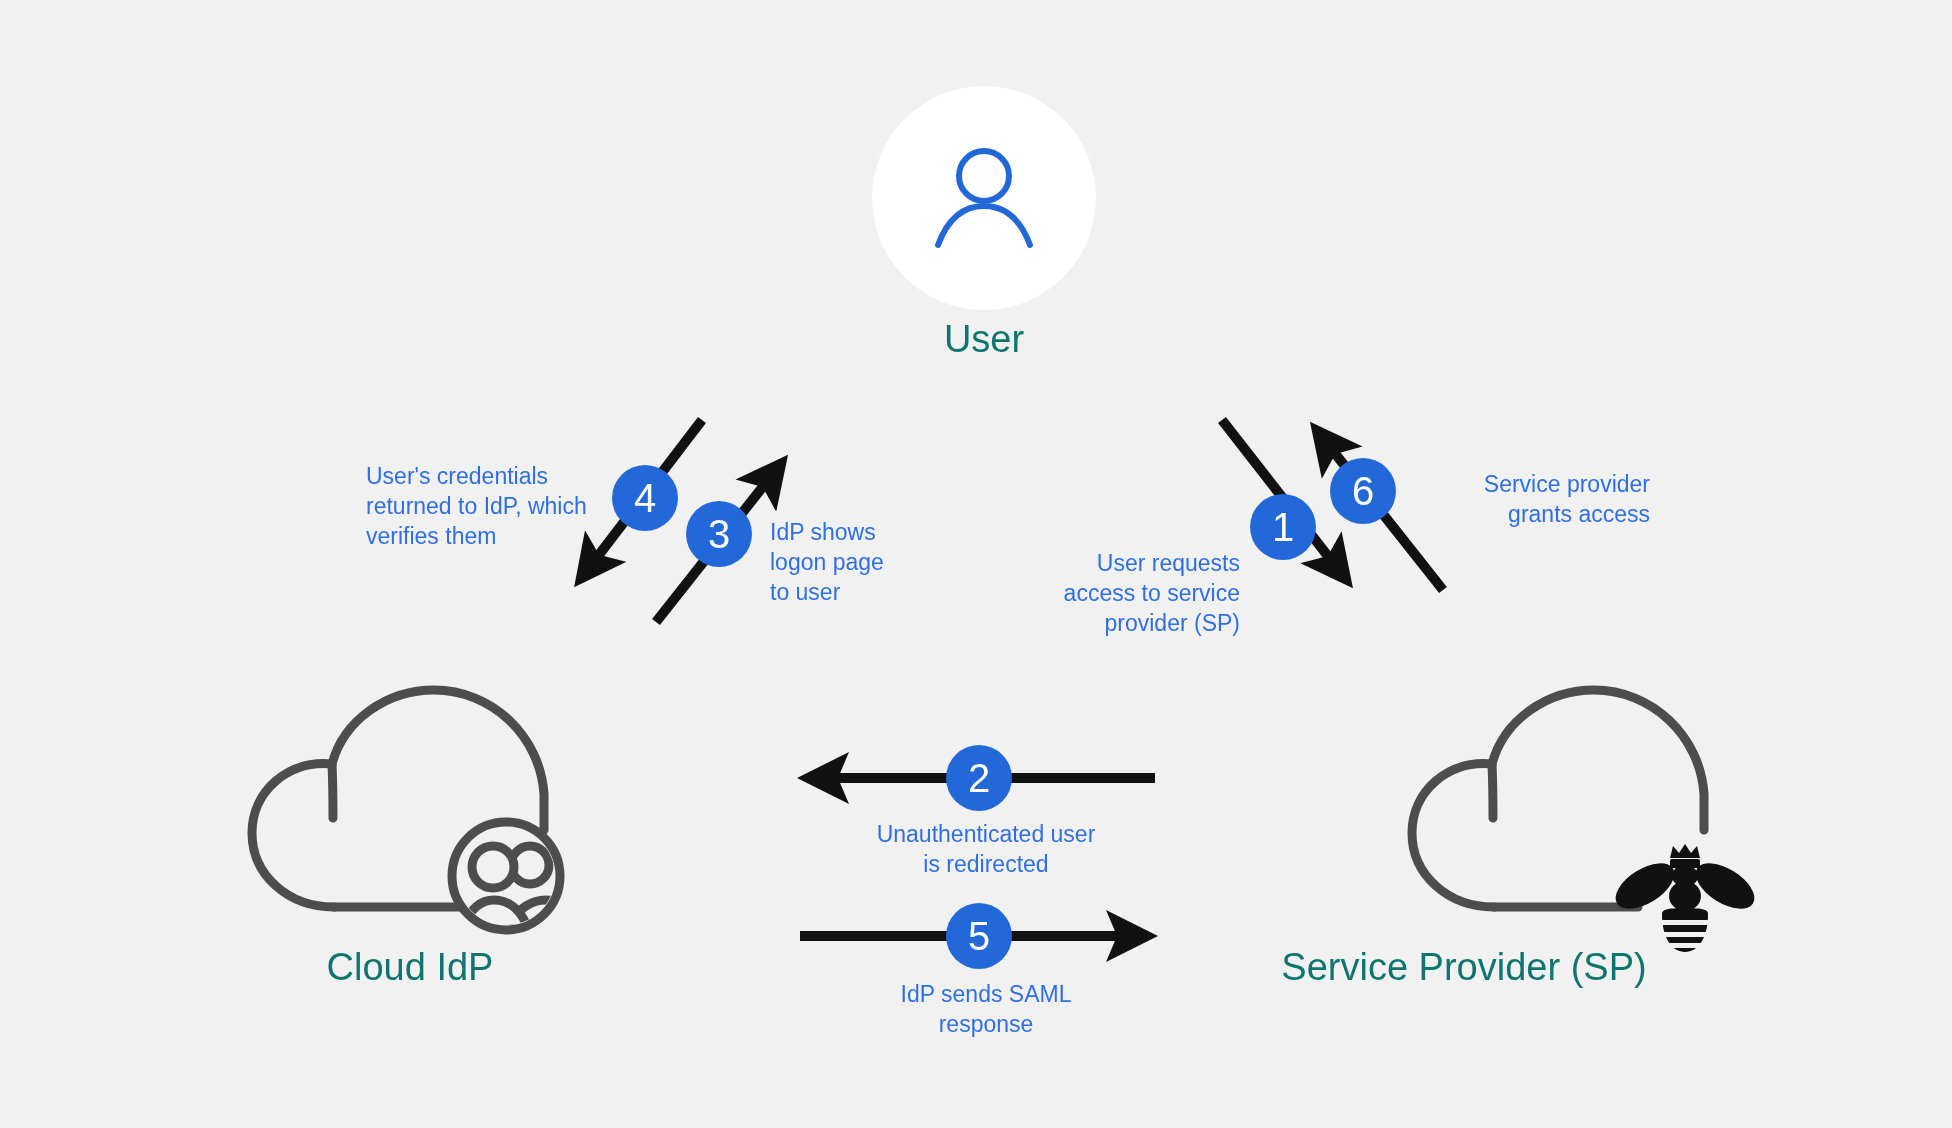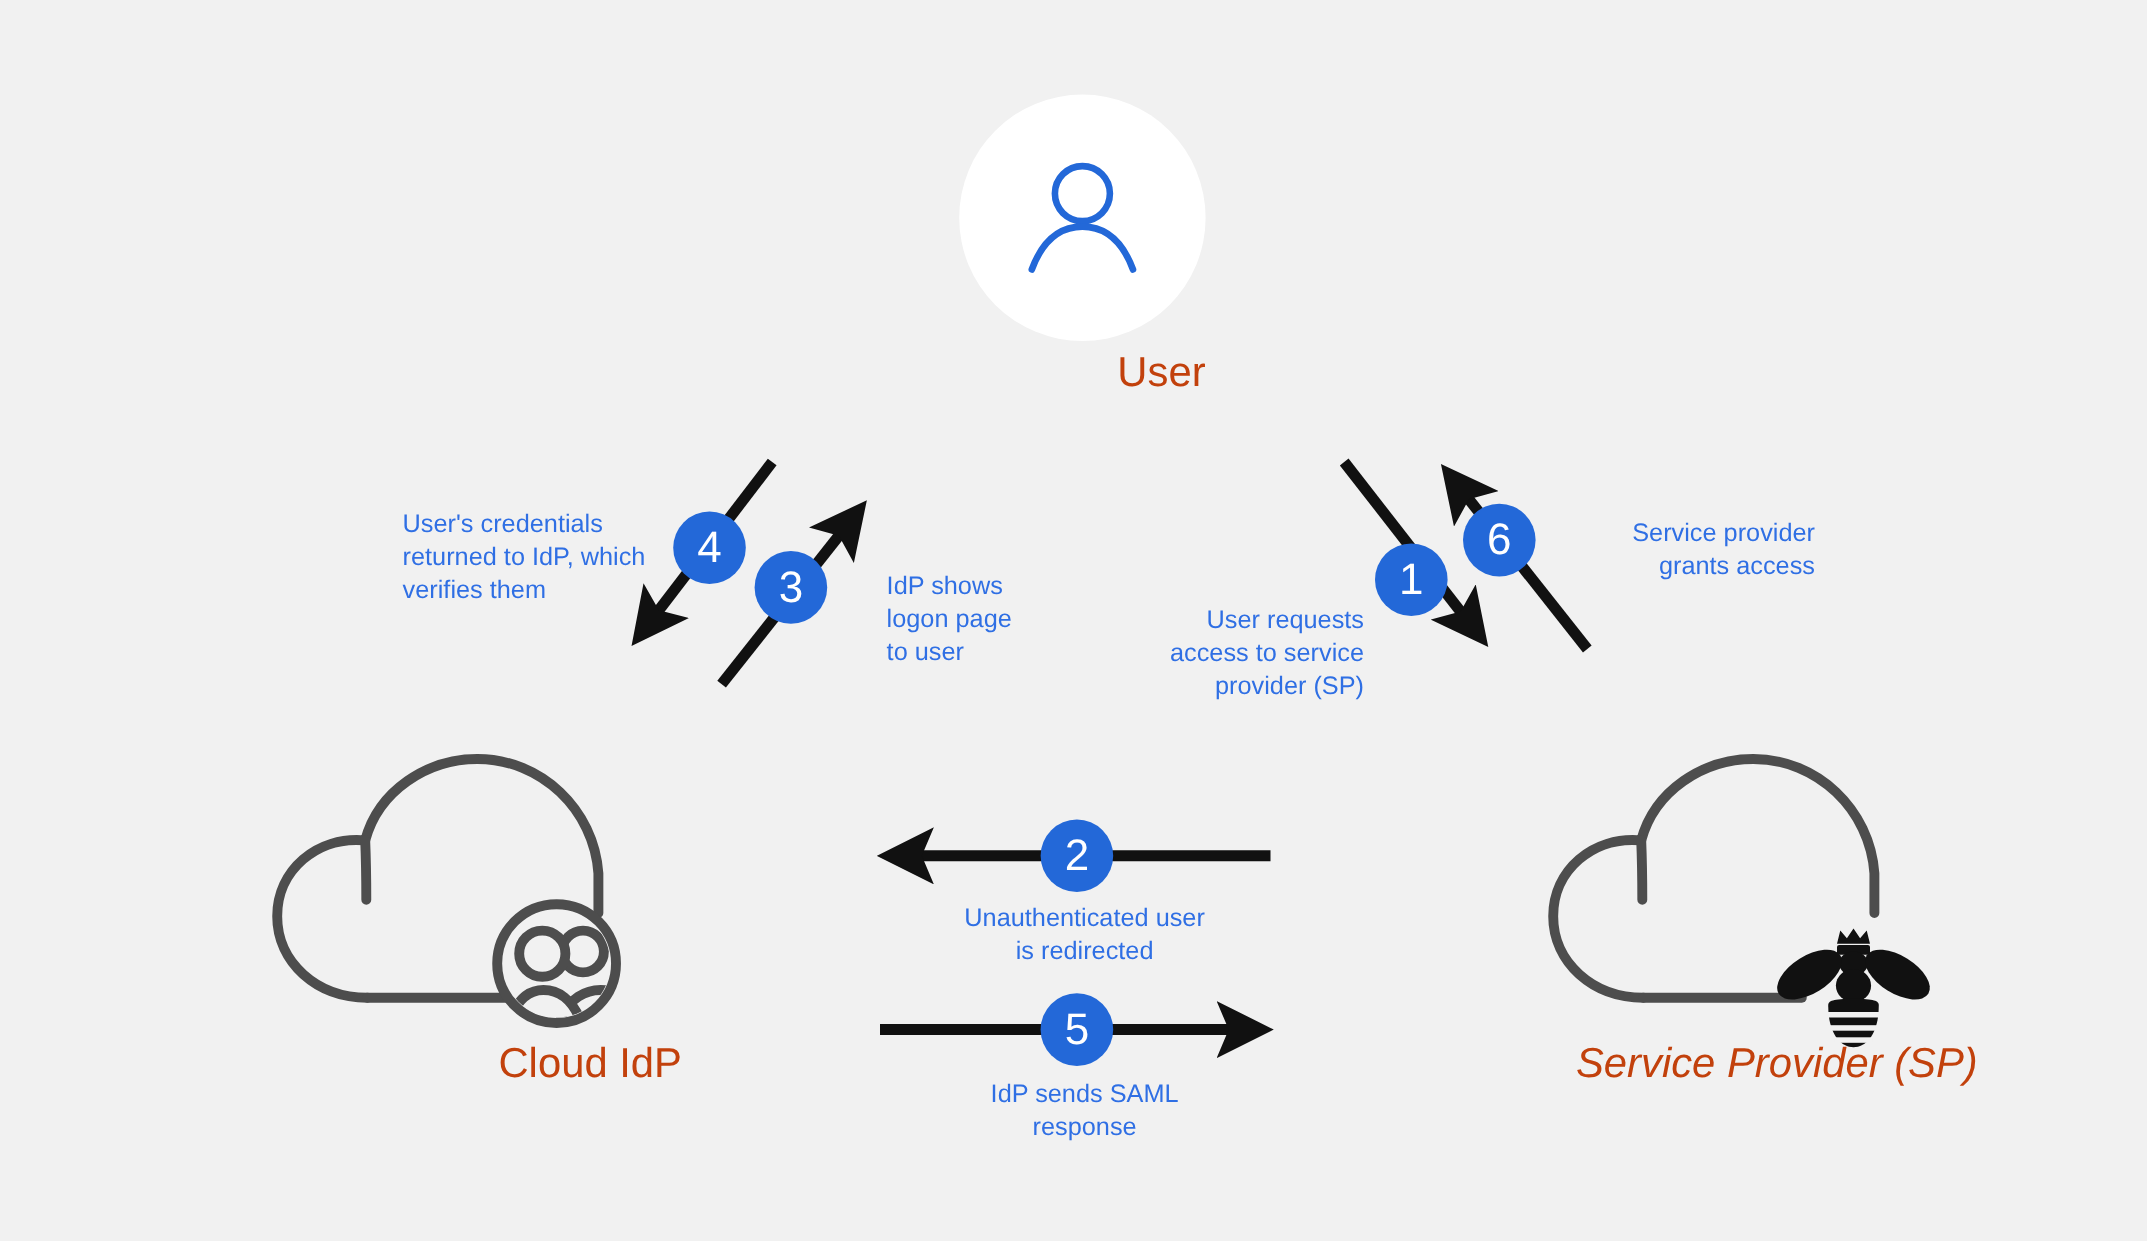--- a/index.html
+++ b/index.html
@@ -28,29 +28,29 @@
   .user-glyph {
     position: absolute;
     left: 922px;
     top: 136px;
     width: 124px;
     height: 124px;
   }
 
   .node-label {
     position: absolute;
-    color: #c2410c;
+    color: #0f766e;
     font-size: 38px;
     line-height: 1;
     white-space: nowrap;
-    text-align: right;
+    text-align: center;
   }
   #user-label      { left: 872px; top: 320px; width: 224px; }
   #idp-label       { left: 200px; top: 948px; width: 420px; }
-  #sp-label        { left: 1178px; top: 948px; width: 620px; font-style: italic; }
+  #sp-label        { left: 1154px; top: 948px; width: 620px; }
 
   .cloud-wrap { position: absolute; width: 420px; height: 290px; }
   #idp-cloud { left: 200px; top: 680px; }
   #sp-cloud  { left: 1360px; top: 680px; }
 
   
   .arrow-layer {
     position: absolute;
     left: 0; top: 0;
     width: 1952px;
@@ -79,21 +79,21 @@
 
   
   .caption {
     position: absolute;
     color: #2f6fe4;
     font-size: 23px;
     line-height: 1.3;
   }
   #cap-1 { left: 1000px; top: 515px; width: 240px; text-align: right; margin-top: 34px; }
   #cap-2 { left:  846px; top: 820px; width: 280px; text-align: center; }
-  #cap-3 { left:  770px; top: 518px; width: 210px; text-align: left; margin-left: 36px; }
+  #cap-3 { left:  770px; top: 518px; width: 210px; text-align: left; }
   #cap-4 { left:  366px; top: 462px; width: 240px; text-align: left; }
   #cap-5 { left:  846px; top: 980px; width: 280px; text-align: center; }
   #cap-6 { left: 1420px; top: 470px; width: 230px; text-align: right; }
 </style>
 </head>
 <body>
 
 <div id="canvas">
 
   <div class="user-disc"></div>

